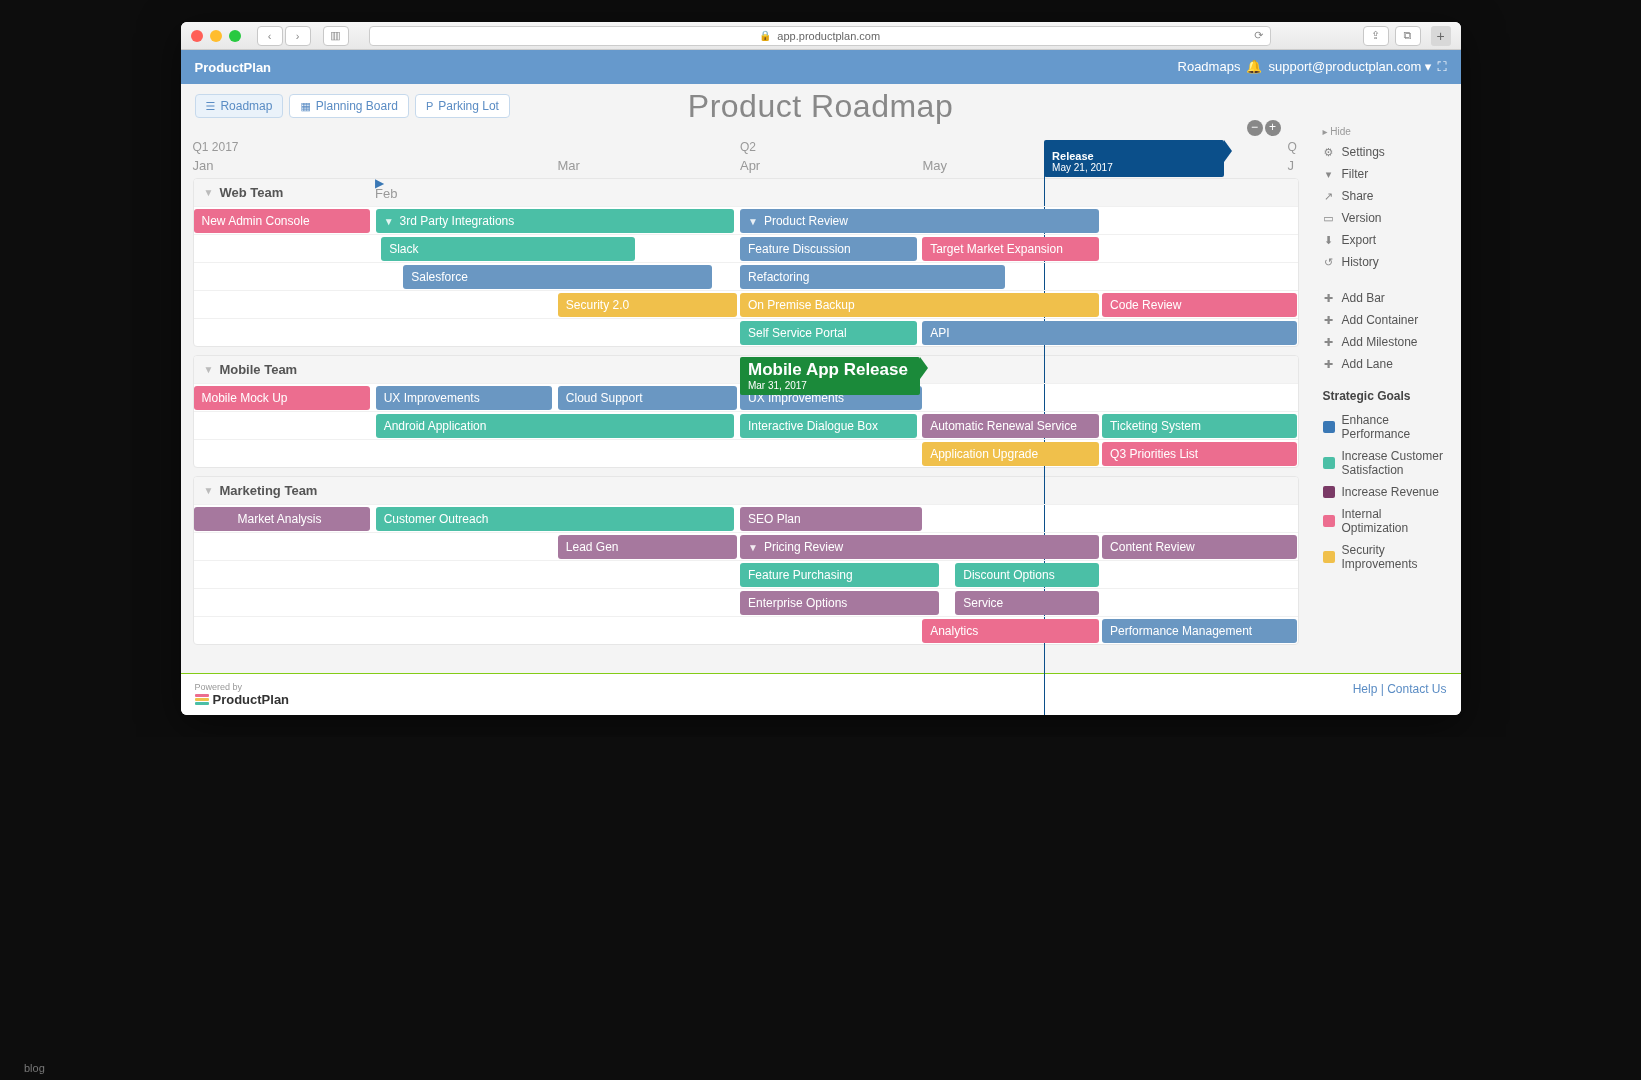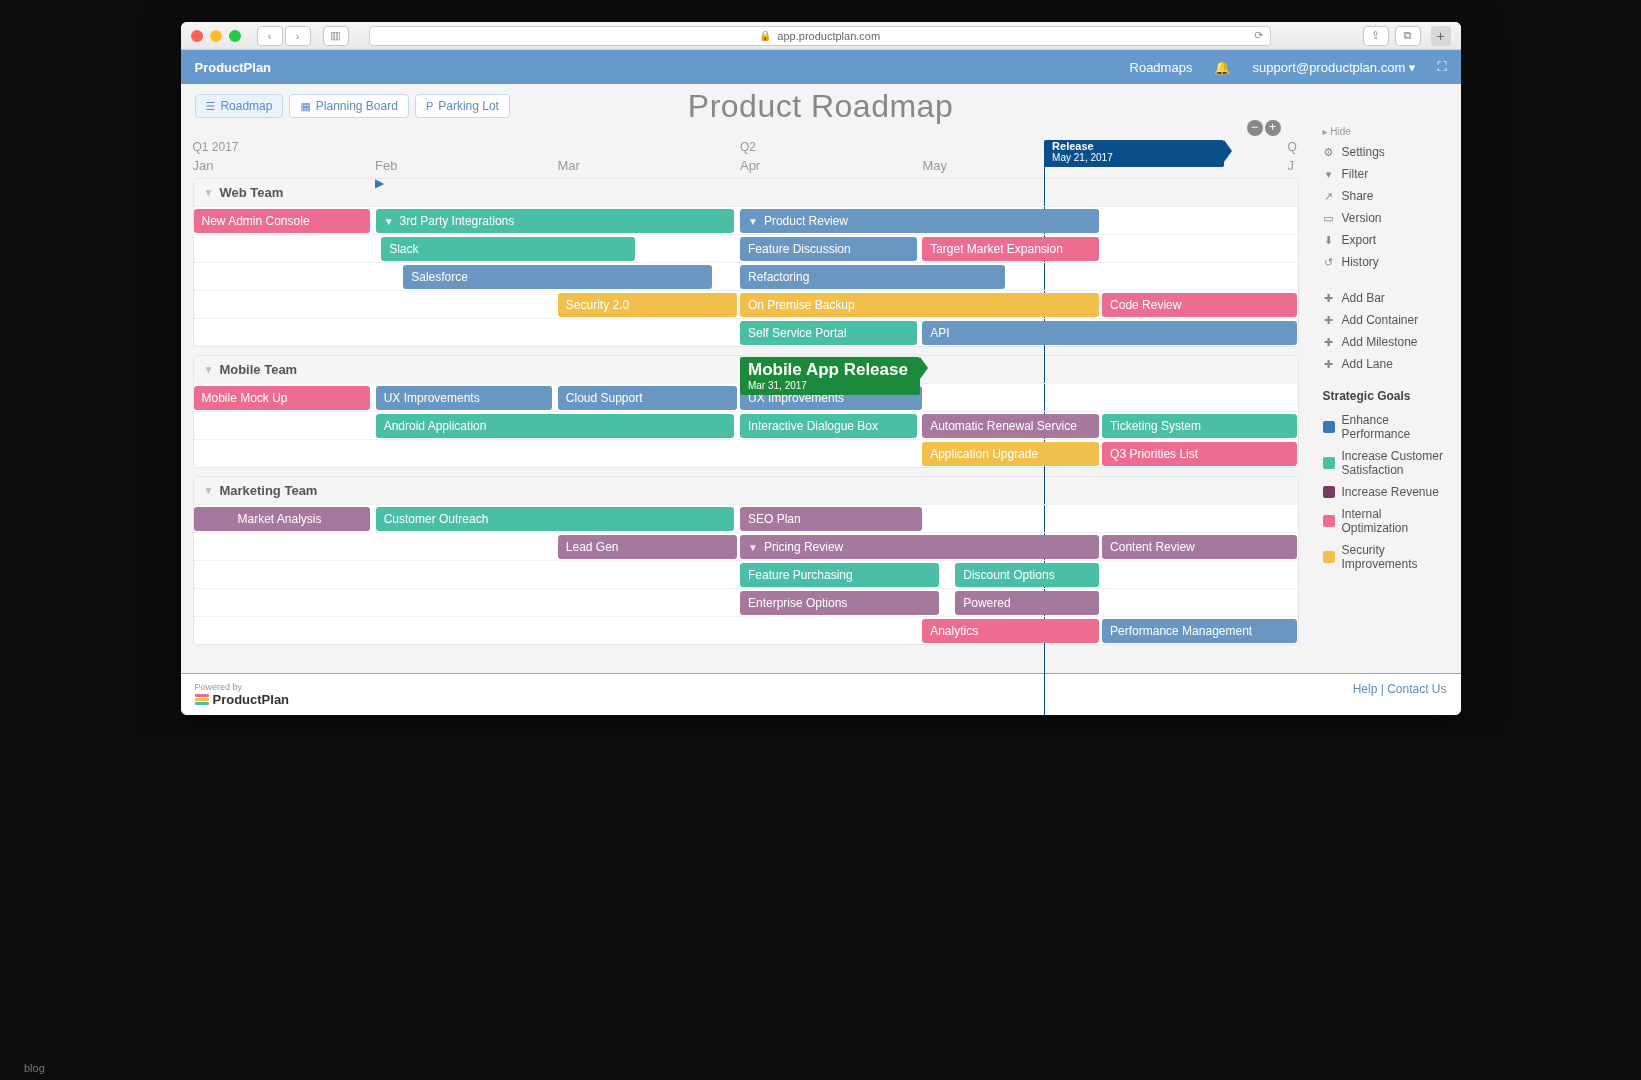--- a/index.html
+++ b/index.html
@@ -12,37 +12,37 @@
   .navbtns{display:flex;gap:2px;margin-left:8px}
   .navbtn{width:26px;height:20px;border:1px solid #c8c8c8;background:#fff;border-radius:4px;display:flex;align-items:center;justify-content:center;color:#888;font-size:11px}
   .urlbar{flex:1;margin:0 180px 0 12px;height:20px;background:#fff;border:1px solid #ccc;border-radius:4px;display:flex;align-items:center;justify-content:center;font-size:11px;color:#666;gap:6px;position:relative}
   .urlbar .lock{font-size:10px;color:#888}
   .urlbar .reload{position:absolute;right:6px;color:#888}
   .tbricons{position:absolute;right:10px;display:flex;gap:6px}
   .tbricon{width:26px;height:20px;border:1px solid #c8c8c8;background:#fff;border-radius:4px;display:flex;align-items:center;justify-content:center;color:#888;font-size:11px}
   .addtab{width:20px;height:20px;background:#d8d8d8;border-radius:3px;display:flex;align-items:center;justify-content:center;color:#666;font-size:14px;margin-left:4px}
   .appbar{height:34px;background:#6699cc;display:flex;align-items:center;padding:0 14px;color:#fff;font-size:13px}
   .appbar .brand{font-weight:600}
-  .appbar .right{margin-left:auto;display:flex;align-items:center;gap:22px}
+  .appbar .right{margin-left:auto;display:flex;align-items:flex-start;gap:6px}
   .appbar .right span{cursor:pointer}
   .headzone{background:#f4f4f4;padding:10px 14px 0;position:relative}
   .tabs{display:flex;gap:6px}
   .tab{border:1px solid #c6d9ec;border-radius:4px;padding:4px 10px;font-size:12px;color:#5a8cc4;background:#fff;display:flex;align-items:center;gap:5px;cursor:pointer}
   .tab.active{background:#eaf2fa}
   .tab .ico{font-size:11px}
   .pagetitle{position:absolute;left:0;right:0;top:4px;text-align:center;font-size:32px;font-weight:300;color:#888;pointer-events:none;letter-spacing:.5px}
   .zoomctrls{position:absolute;right:180px;top:36px;display:flex;gap:2px}
   .zc{width:16px;height:16px;border-radius:50%;background:#888;color:#fff;font-size:12px;line-height:14px;text-align:center;cursor:pointer}
   .body{display:flex;background:#f4f4f4}
   .main{flex:1;padding:6px 12px 20px 12px;position:relative}
   .timeline-head{position:relative;height:38px;margin-top:16px}
   .timeline-head .qtr{position:absolute;top:0;font-size:12px;color:#999}
   .timeline-head .mon{position:absolute;top:18px;font-size:13px;color:#999}
   .marker{position:absolute;top:0;width:180px}
-  .marker .flag{background:#0b4f8a;color:#fff;font-size:10px;padding:0 8px 4px;border-radius:2px;position:relative}
+  .marker .flag{background:#0b4f8a;color:#fff;font-size:10px;padding:10px 8px 4px;border-radius:2px;position:relative}
   .marker .flag .t{font-weight:600;font-size:11px}
   .marker .flag::after{content:"";position:absolute;right:-8px;top:0;border-top:11px solid transparent;border-bottom:11px solid transparent;border-left:8px solid #0b4f8a}
   .marker .line{position:absolute;left:0;top:22px;width:1px;height:600px;background:#0b4f8a}
   .grmarker{position:absolute;width:180px;z-index:3}
   .grmarker .flag{background:#1b8a3a;color:#fff;font-size:10px;padding:3px 8px 4px;border-radius:2px;position:relative}
   .grmarker .flag .t{font-weight:600;font-size:17px}
   .grmarker .flag::after{content:"";position:absolute;right:-8px;top:0;border-top:11px solid transparent;border-bottom:11px solid transparent;border-left:8px solid #1b8a3a}
   .lane-grp{background:#fff;border:1px solid #e6e6e6;border-radius:4px;margin-bottom:8px;overflow:hidden}
   .lane-head{background:#f5f5f5;padding:6px 10px;font-size:13px;font-weight:600;color:#555;display:flex;align-items:center;gap:6px}
   .lane-head .chev{color:#bbb;font-size:10px}
@@ -131,21 +131,21 @@
     </div>
   </div>
 
   <div class="body">
     <div class="main">
       <div class="timeline-head" id="tlhead">
           <div class="qtr" style="left: 0%;">Q1 2017</div>
           <div class="qtr" style="left: 49.5%;">Q2</div>
           <div class="qtr" style="left: 99%;">Q</div>
           <div class="mon" style="left: 0%;">Jan</div>
-          <div class="mon" style="left: 16.5%;">Feb</div>
+          <div class="mon" style="left: 16.5%; margin-top: 28px;">Feb</div>
           <div class="mon" style="left: 33%;">Mar</div>
           <div class="mon" style="left: 49.5%;">Apr</div>
           <div class="mon" style="left: 66%;">May</div>
           <div class="mon" style="left: 99%;">J</div>
           <div class="marker" style="left: 77%;">
             <div class="flag"><div class="t">Release</div>May 21, 2017</div>
             <div class="line"></div>
           </div>
           <div class="playhead" style="left: 16.5%; top: 36px;">▶</div>
         </div>
@@ -282,21 +282,21 @@
                 </div>
                 <div class="bar c-teal" style="left: 69%; width: 13%;">
                   <span>Discount Options</span>
                 </div>
               </div>
               <div class="row">
                 <div class="bar c-purple" style="left: 49.5%; width: 18%;">
                   <span>Enterprise Options</span>
                 </div>
                 <div class="bar c-purple" style="left: 69%; width: 13%;">
-                  <span>Powered</span>
+                  <span>Service</span>
                 </div>
               </div>
               <div class="row">
                 <div class="bar c-pink" style="left: 66%; width: 16%;">
                   <span>Analytics</span>
                 </div>
                 <div class="bar c-blue" style="left: 82.3%; width: 17.7%;">
                   <span>Performance Management</span>
                 </div>
               </div>

